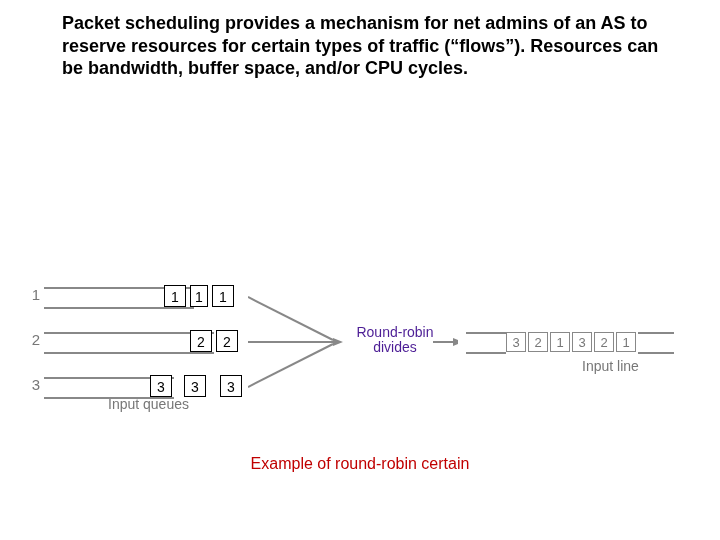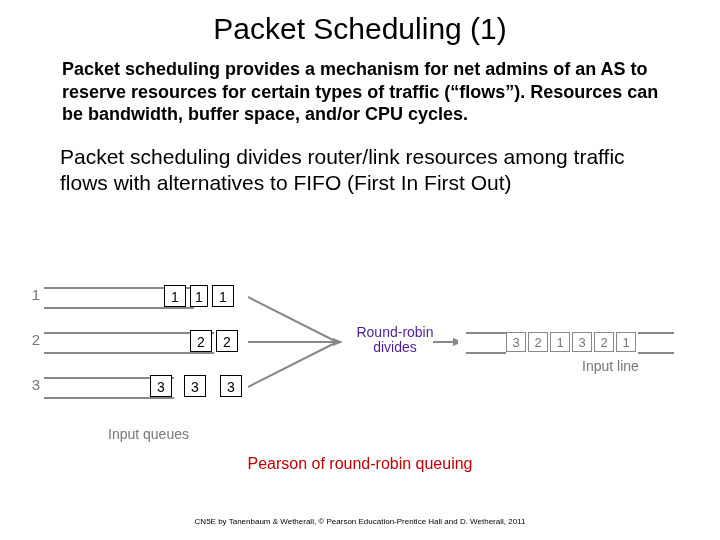--- a/index.html
+++ b/index.html
@@ -107,25 +107,23 @@
     bottom: 14px;
     font-size: 8px;
     color: #000;
   }
 </style>
 </head>
 <body>
 
 <div class="slide">
 
-  <div class="title">Packet Scheduling (1)</div>
 
   <div class="para1">Packet scheduling provides a mechanism for net admins of an AS to reserve resources for certain types of traffic (“flows”). Resources can be bandwidth, buffer space, and/or CPU cycles.</div>
 
-  <div class="para2">Packet scheduling divides router/link resources among traffic flows with alternatives to FIFO (First In First Out)</div>
 
   <div class="diagram">
 
     <div class="queue-label" style="top:6px;">1</div>
     <div class="queue-line" style="top:7px; width:150px;"></div>
     <div class="queue-line" style="top:27px; width:150px;"></div>
     <div class="pbox" style="left:164px; top:5px;">1</div>
     <div class="pbox" style="left:190px; top:5px; width:18px;">1</div>
     <div class="pbox" style="left:212px; top:5px;">1</div>
 
@@ -135,21 +133,21 @@
     <div class="pbox" style="left:190px; top:50px;">2</div>
     <div class="pbox" style="left:216px; top:50px;">2</div>
 
     <div class="queue-label" style="top:96px;">3</div>
     <div class="queue-line" style="top:97px; width:130px;"></div>
     <div class="queue-line" style="top:117px; width:130px;"></div>
     <div class="pbox" style="left:150px; top:95px;">3</div>
     <div class="pbox" style="left:184px; top:95px;">3</div>
     <div class="pbox" style="left:220px; top:95px;">3</div>
 
-    <div class="iq-label" style="left:108px; top:146px;">Input queues</div>
+    <div class="iq-label" style="left:108px; top:116px;">Input queues</div>
 
     <svg style="position:absolute; left:248px; top:0; width:210px; height:130px;">
       <line x1="0" y1="17" x2="85" y2="60" stroke="#888" stroke-width="2"></line>
       <line x1="0" y1="62" x2="85" y2="62" stroke="#888" stroke-width="2"></line>
       <line x1="0" y1="107" x2="85" y2="64" stroke="#888" stroke-width="2"></line>
       <polygon points="85,58 95,62 85,66" fill="#888"></polygon>
       <line x1="185" y1="62" x2="210" y2="62" stroke="#888" stroke-width="2"></line>
       <polygon points="205,58 215,62 205,66" fill="#888"></polygon>
     </svg>
 
@@ -166,17 +164,16 @@
     <div class="obox" style="left:572px; top:52px;">3</div>
     <div class="obox" style="left:594px; top:52px;">2</div>
     <div class="obox" style="left:616px; top:52px;">1</div>
     <div class="queue-line" style="left:638px; top:52px; width:36px;"></div>
     <div class="queue-line" style="left:638px; top:72px; width:36px;"></div>
 
     <div class="ol-label" style="left:582px; top:78px;">Input line</div>
 
   </div>
 
-  <div class="caption">Pearson of round-robin queuing</div>
+  <div class="caption">Example of round-robin certain</div>
 
-  <div class="footer">CN5E by Tanenbaum &amp; Wetherall, © Pearson Education-Prentice Hall and D. Wetherall, 2011</div>
 
 </div>
 
 </body></html>

